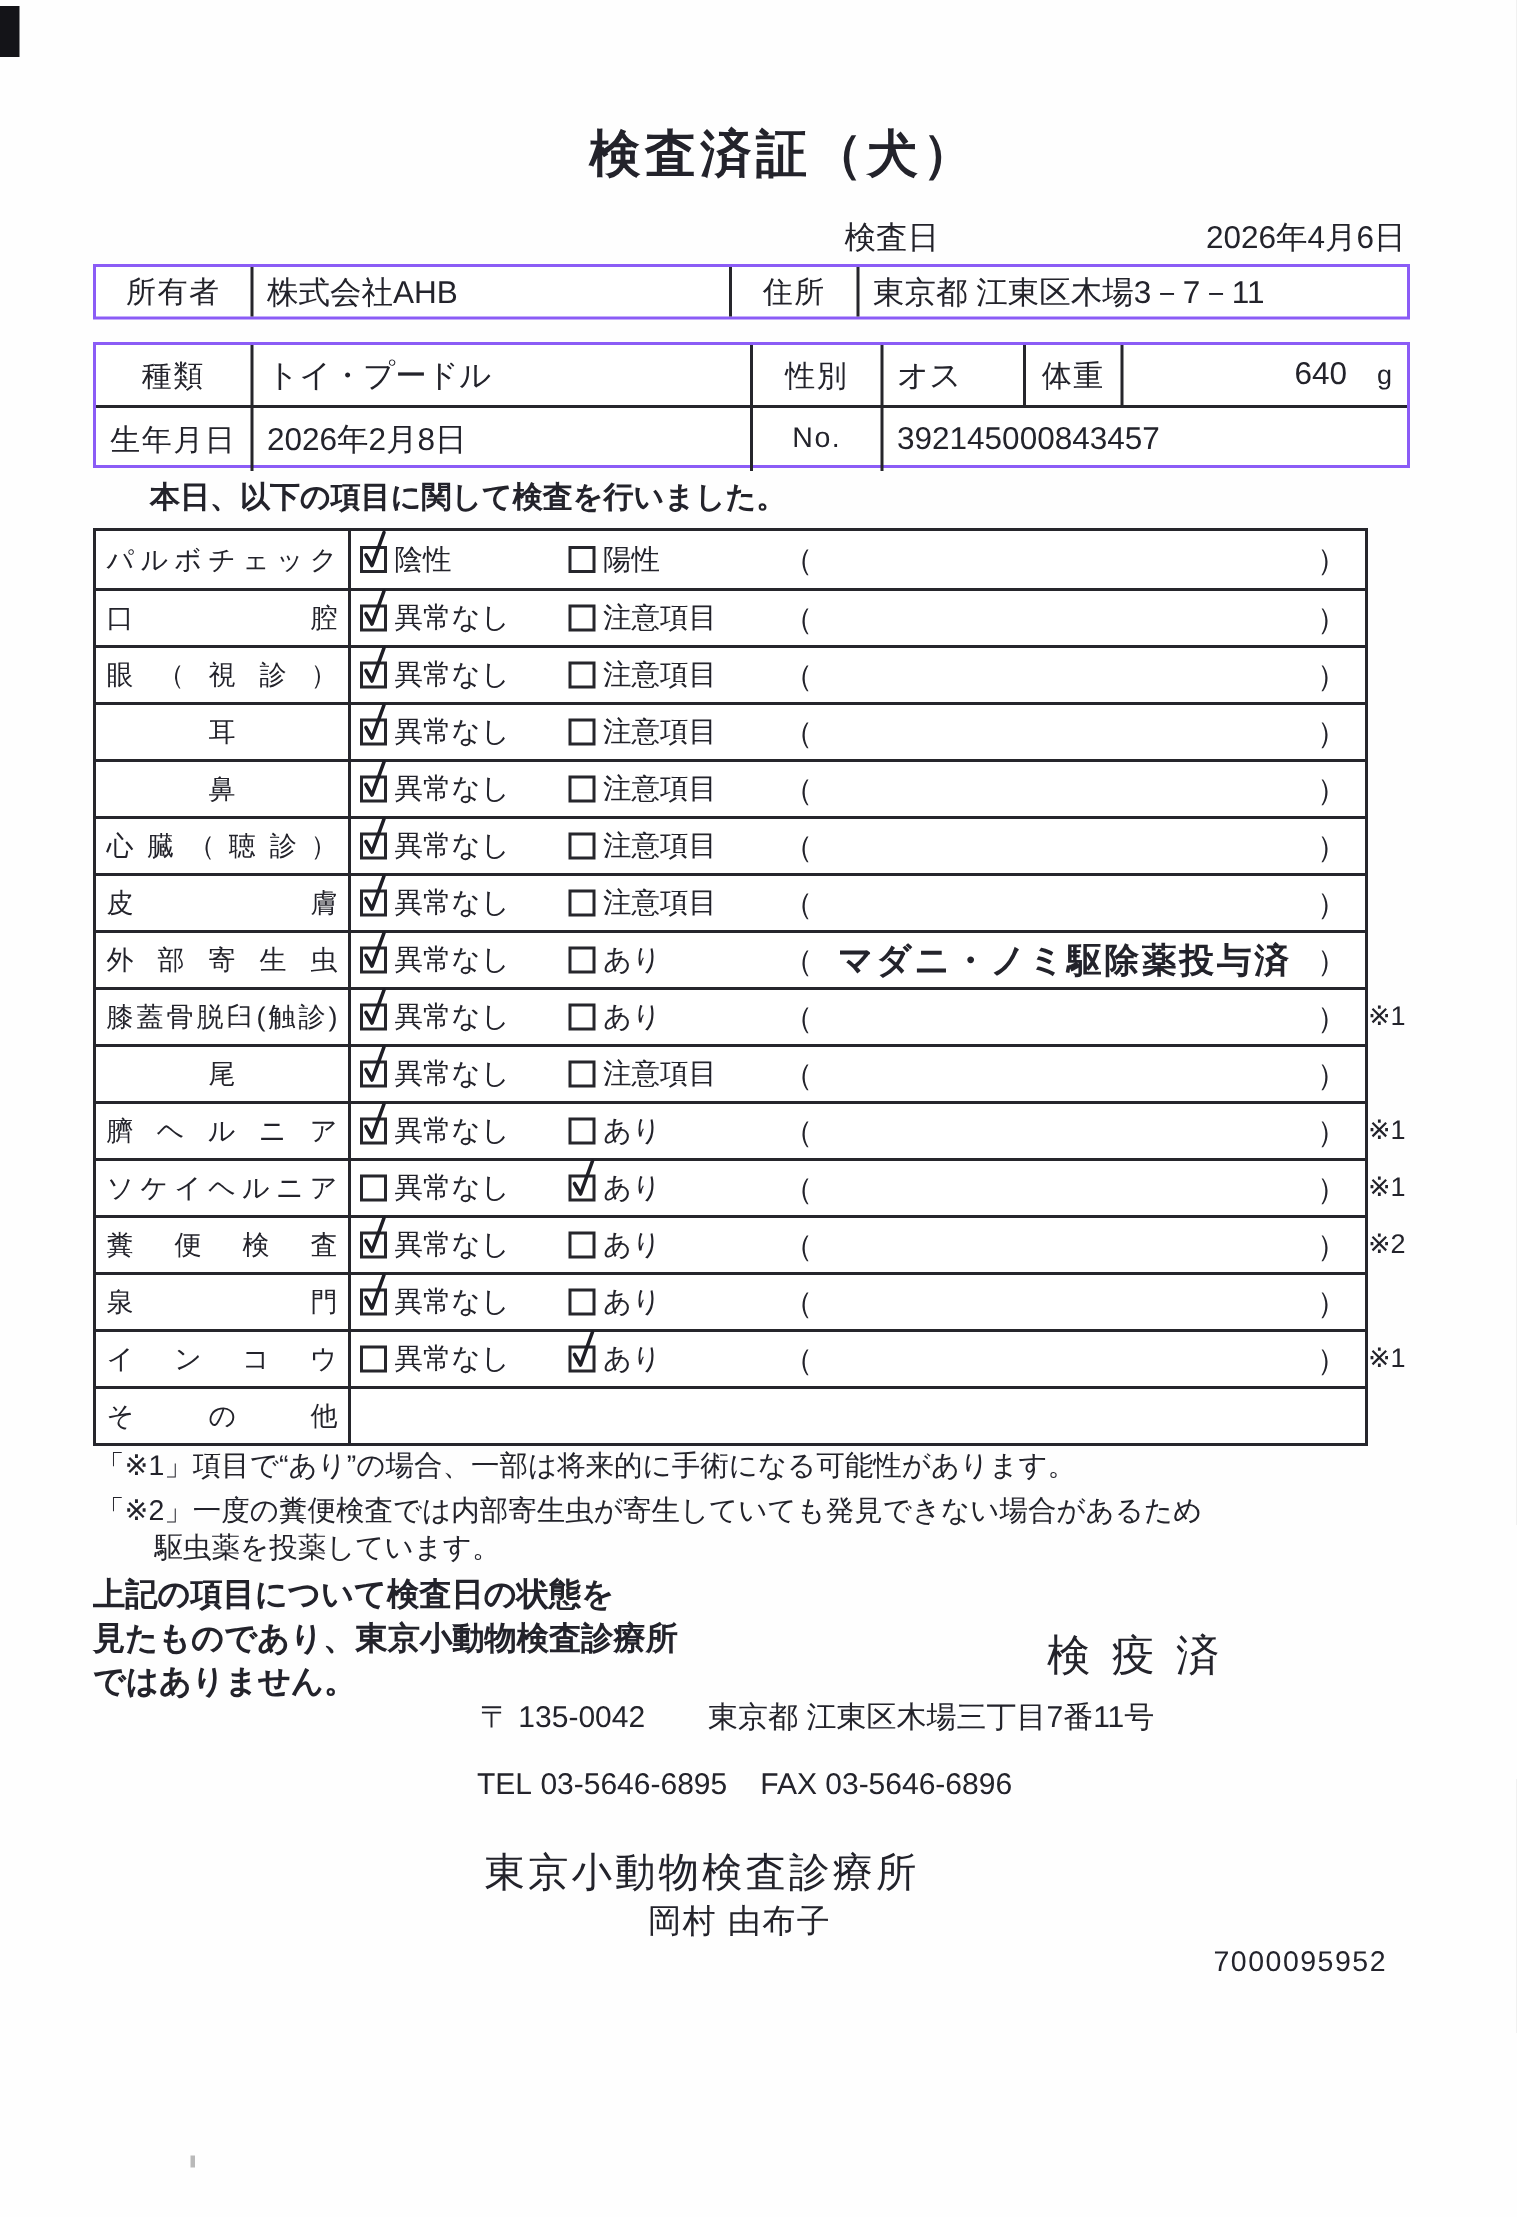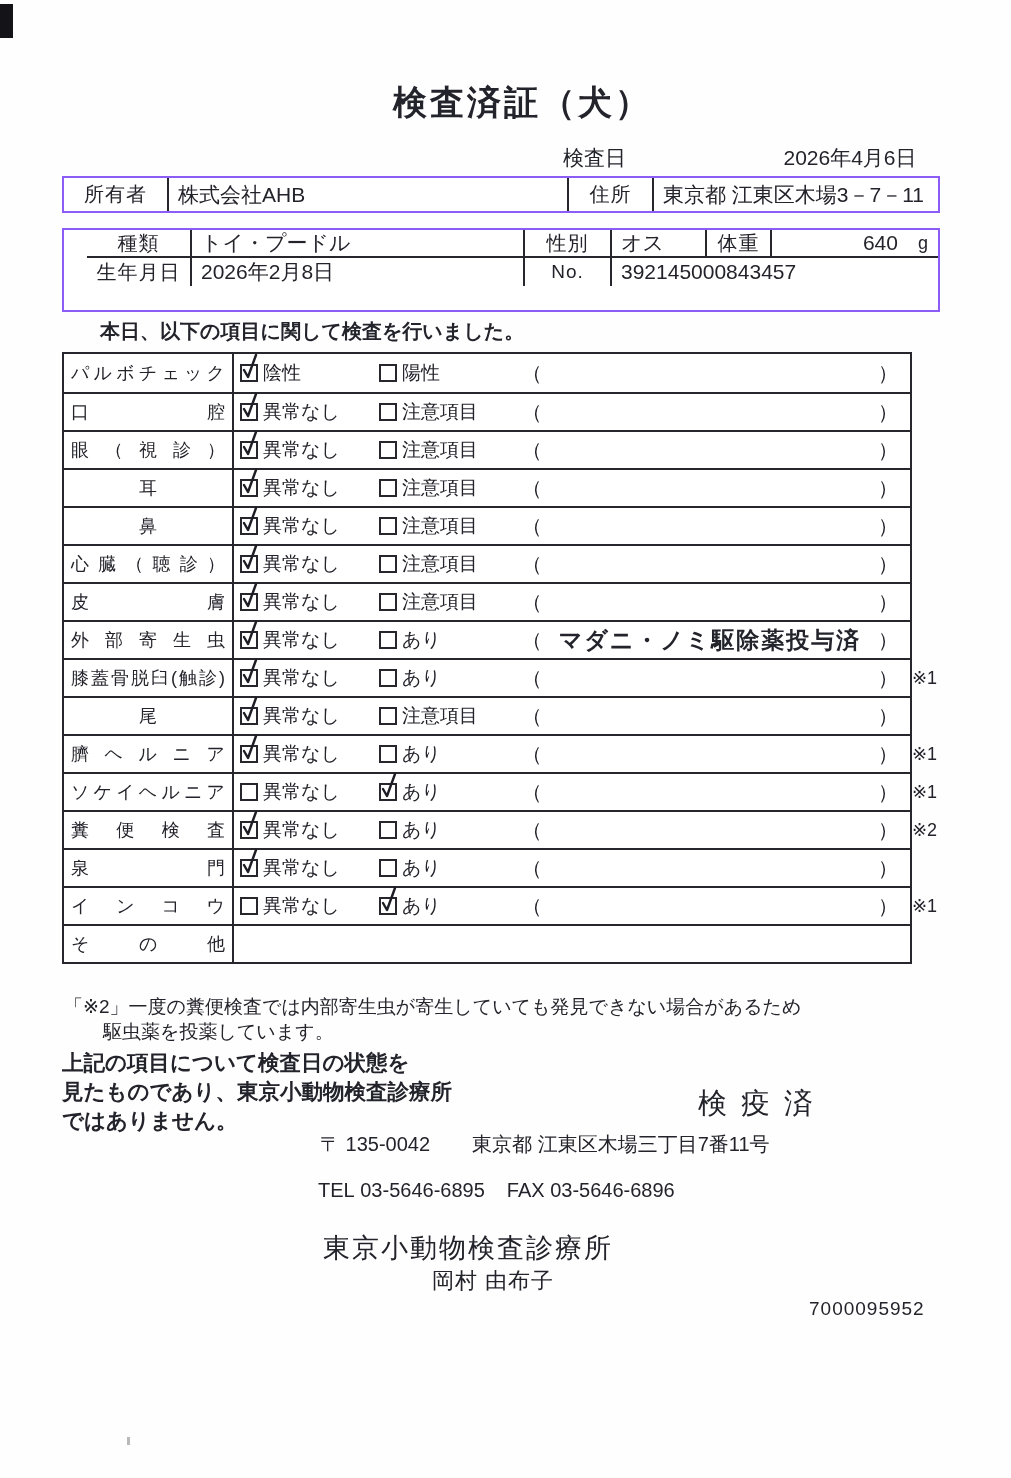--- a/index.html
+++ b/index.html
@@ -3,32 +3,32 @@
 <meta charset="utf-8">
 <style>
   html,body{margin:0;padding:0;background:#e8e8e8;}
   .page{position:relative;width:1011px;height:1478px;margin:0 auto;background:#fefefe;
         font-family:"Liberation Sans","DejaVu Sans",sans-serif;color:#23232b;overflow:hidden;}
   .abs{position:absolute;}
   
   .corner-mark{left:0;top:4px;width:13px;height:34px;background:#141418;}
   .doc-title{left:393px;top:80px;font-size:34px;font-weight:600;letter-spacing:3px;}
   .date-label{left:563px;top:144px;font-size:21px;font-weight:500;}
-  .date-value{left:763px;top:144px;width:174px;font-size:21px;font-weight:500;text-align:center;}
+  .date-value{left:763px;top:144px;width:174px;font-size:21px;font-weight:500;text-align:right;}
   
   .itable{border:2px solid #8b5cf6;box-sizing:border-box;background:#fff;}
   .t1{left:62px;top:176px;width:878px;height:37px;display:flex;}
   .t2{left:62px;top:228px;width:878px;height:84px;}
-  .t2row{display:flex;height:28px;box-sizing:border-box;margin-left:23px;}
+  .t2row{display:flex;height:42px;box-sizing:border-box;}
   .t2row.first{border-bottom:2px solid #26262c;}
   .cell{box-sizing:border-box;display:flex;align-items:center;font-size:20px;font-weight:500;overflow:hidden;white-space:nowrap;}
   .cell.lab{justify-content:center;letter-spacing:1px;}
   .cell.val{padding-left:9px;font-size:21px;}
   .bl{border-left:2px solid #26262c;}
-  .w103{width:103px;flex:none;}.w340{width:400px;flex:none;}.w85{width:85px;flex:none;}
+  .w103{width:103px;flex:none;}.w340{width:319px;flex:none;}.w85{width:85px;flex:none;}
   .w333{width:333px;flex:none;}.w87{width:87px;flex:none;}.w95{width:95px;flex:none;}.w65{width:65px;flex:none;}
   .grow{flex:1;}
   .weight-val{justify-content:flex-end;padding-right:10px;}
   .unit{font-size:18px;margin-left:20px;}
   .no-label{font-size:19px;letter-spacing:0;}
   
   .intro{left:62px;top:318px;font-size:20px;font-weight:600;margin-left:38px;}
   
   .ct{left:62px;top:352px;width:850px;border:2px solid #26262c;box-sizing:border-box;background:#fff;}
   .ctr{display:flex;height:38px;box-sizing:border-box;position:relative;border-top:2px solid #26262c;}
@@ -521,20 +521,21 @@
       <div class="ctr">
         <div class="ct-label spread">
           <span>そ</span>
           <span>の</span>
           <span>他</span>
         </div>
         <div class="ct-content"></div>
       </div>
     </div>
 
+  <div class="abs fn1">「※1」項目で“あり”の場合、一部は将来的に手術になる可能性があります。</div>
   <div class="abs fn2a">「※2」一度の糞便検査では内部寄生虫が寄生していても発見できない場合があるため</div>
   <div class="abs fn2b">駆虫薬を投薬しています。</div>
 
   <div class="abs disclaimer">
     <div>上記の項目について検査日の状態を</div>
     <div>見たものであり、東京小動物検査診療所</div>
     <div>ではありません。</div>
   </div>
 
   <div class="abs stamp">検疫済</div>

